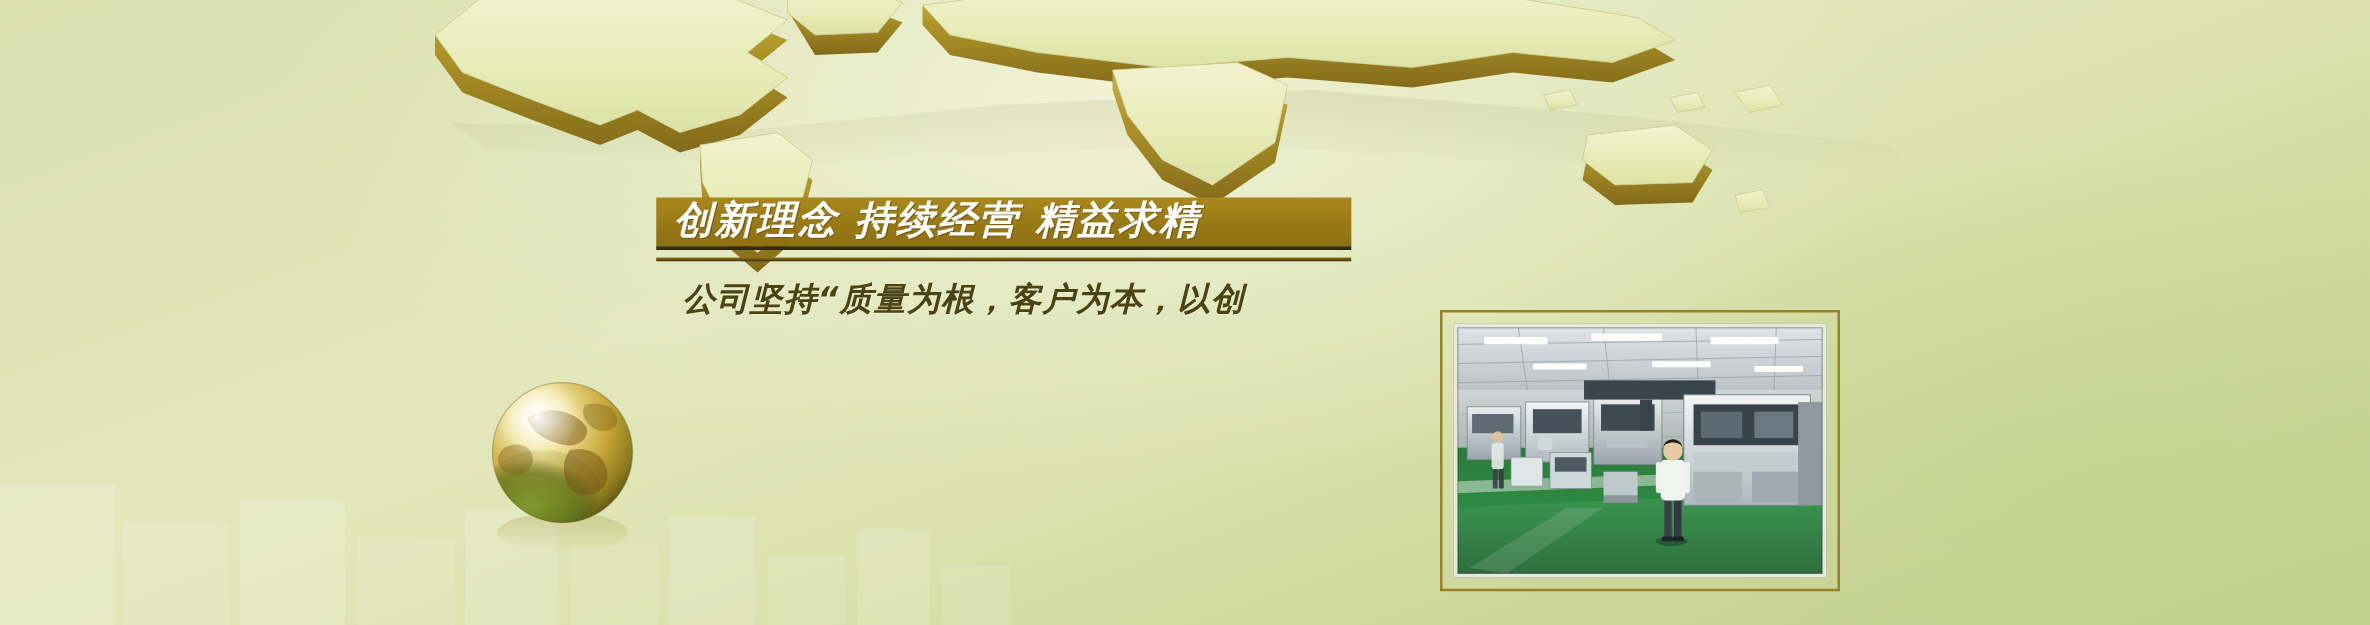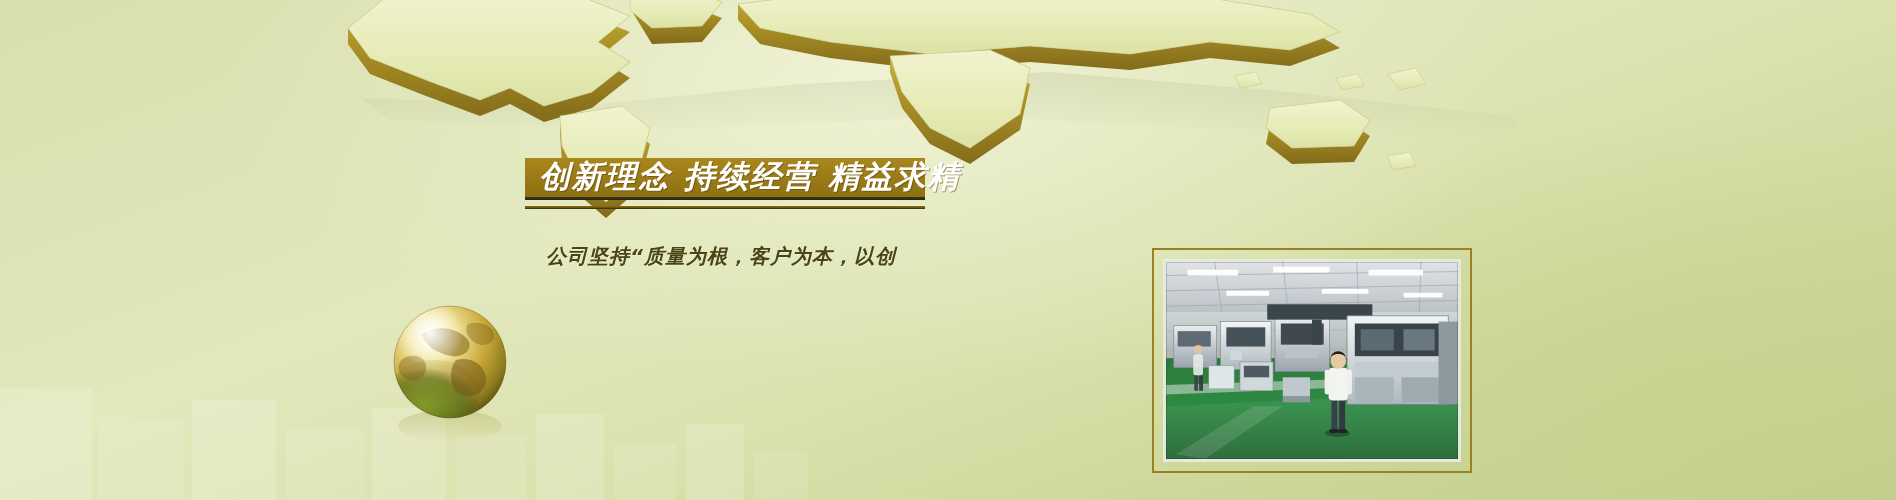--- a/index.html
+++ b/index.html
@@ -21,21 +21,21 @@
   
   .wm{position:absolute;background:rgba(255,255,255,0.16);}
   .wm.d{background:rgba(255,255,255,0.10);}
 
   
   #map-layer{position:absolute;left:330px;top:-12px;width:1280px;height:250px;}
   #map-layer svg{display:block;width:100%;height:100%;}
 
   
   #headline-block{
-    position:absolute; left:525px; top:158px; width:400px;
+    position:absolute; left:525px; top:158px; width:556px;
   }
   #headline-bar{
     background:linear-gradient(180deg,#a9871c 0%,#9c7c17 45%,#8e7013 100%);
     padding:3px 14px 5px 14px;
     box-shadow:0 1px 0 rgba(0,0,0,0.18);
   }
   #headline-text{
     font-family:"DejaVu Sans",sans-serif;
     font-size:31px;
     font-weight:bold;
@@ -47,28 +47,27 @@
     text-shadow:1px 1px 0 rgba(80,60,5,0.45);
   }
   #rule-thick{height:3px;background:linear-gradient(180deg,#3a3516,#2c2810);margin-top:0px;}
   #rule-gap{height:6px;}
   #rule-thin{height:3px;background:linear-gradient(180deg,#8e7013 0%,#6a5210 55%,#2f2a11 100%);}
 
   
   #body-copy{
     position:absolute;left:546px;top:222px;width:420px;
     font-family:"DejaVu Sans",sans-serif;
-    font-size:20px;
+    font-size:26px;
     font-style:italic;
     font-weight:bold;
     color:#4a4414;
     line-height:1.42;
     letter-spacing:1px;
     text-shadow:0.5px 0.5px 0 rgba(255,255,255,0.35);
-    margin-top:20px;
   }
   #body-copy .ln{display:block;white-space:nowrap;}
   #body-copy .ln2{padding-left:2px;}
 
   
   #globe{position:absolute;left:382px;top:300px;width:148px;height:148px;}
   #globe svg{display:block;width:100%;height:100%;}
 
   
   #photo-frame{

